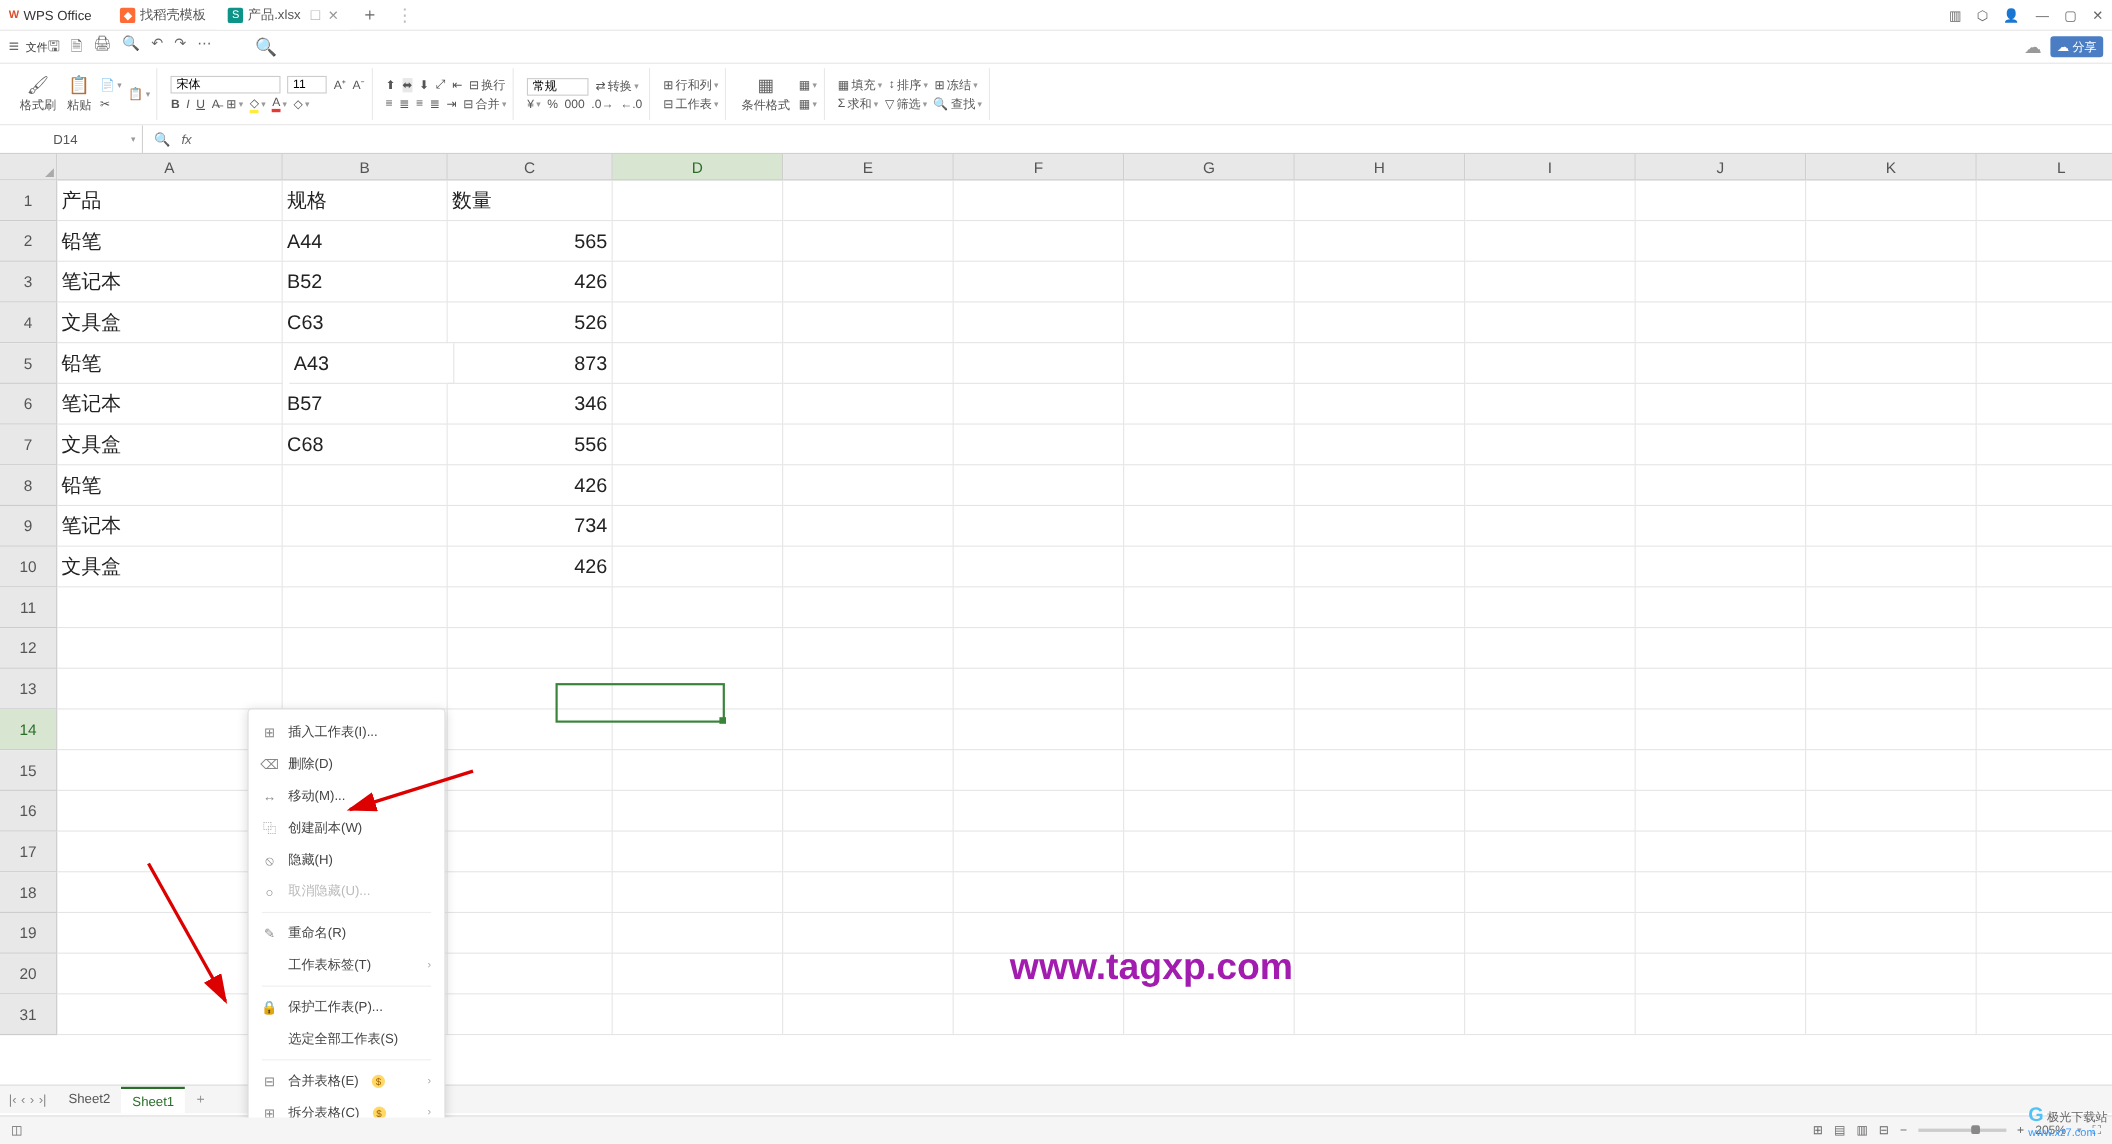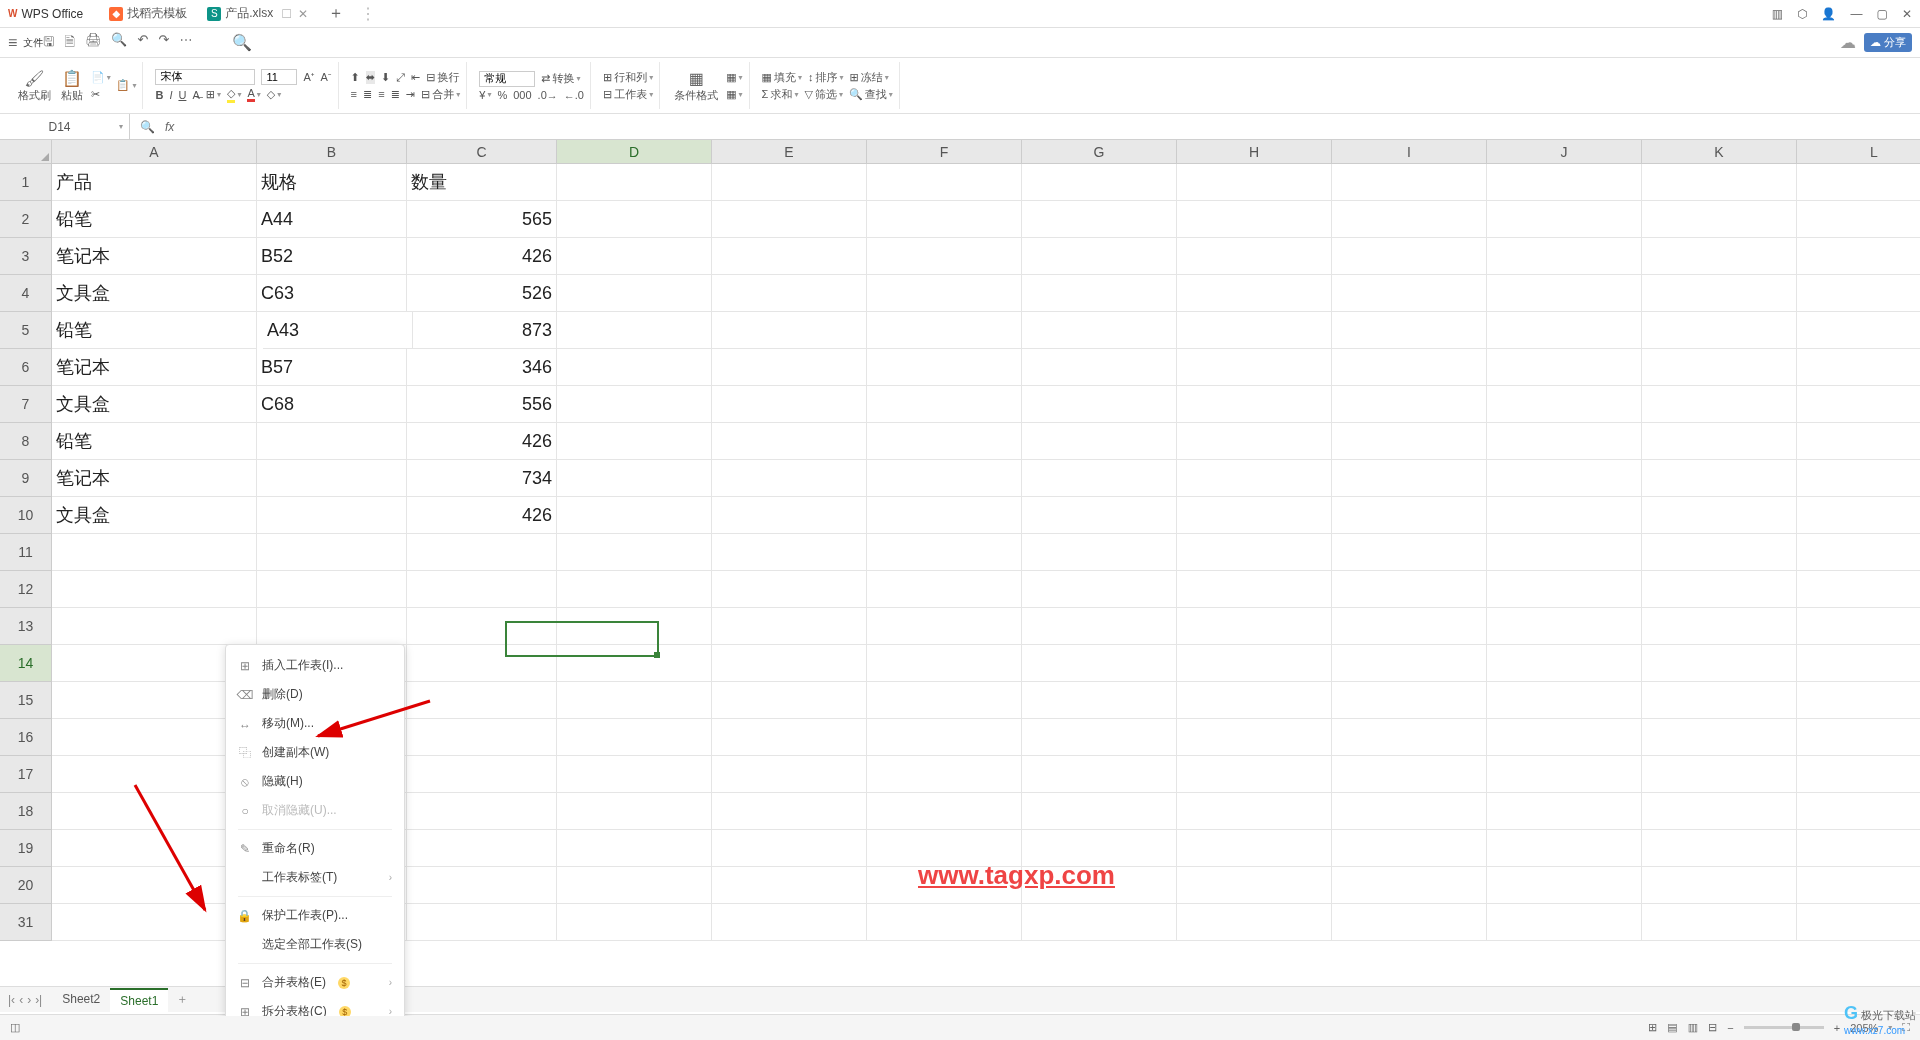--- a/index.html
+++ b/index.html
@@ -85,21 +85,21 @@
 .sheet-add { padding: 0 8px; color: #888; cursor: pointer; }
 
 
 .statusbar { position: absolute; bottom: 0; left: 0; right: 0; height: 26px; background: #f5f5f5; border-top: 1px solid #ddd; display: flex; align-items: center; padding: 0 10px; font-size: 11px; color: #666; }
 .statusbar-right { margin-left: auto; display: flex; align-items: center; gap: 10px; }
 .zoom-slider { width: 80px; height: 3px; background: #ccc; position: relative; }
 .zoom-slider::after { content: ""; position: absolute; left: 60%; top: -3px; width: 8px; height: 8px; background: #888; border-radius: 2px; }
 
 
 .watermark1 { position: absolute; color: #ff2400; font-size: 46px; font-weight: bold; z-index: 50; pointer-events:none; }
-.watermark1-url { position: absolute; color: #ef4444; font-size: 26px; font-weight: bold; z-index: 50; pointer-events:none;text-decoration:underline; }
+.watermark1-url { position: absolute; color: #a21caf; font-size: 34px; font-weight: bold; z-index: 50; pointer-events:none; }
 .watermark-tag { position: absolute; background: #2196f3; color: #fff; font-size: 64px; font-weight: bold; padding: 10px 30px; border-radius: 22px; z-index: 50; pointer-events:none; }
 .watermark-corner { position: absolute; right: 4px; bottom: 4px; z-index: 60; font-size: 11px; pointer-events:none; }
 .watermark-corner .t1 { color: #666; }
 .watermark-corner .t2 { color: #3399ff; font-size: 10px; }
 </style>
 </head>
 <body>
 
 <div class="titlebar">
   <span class="app-logo">W</span>

